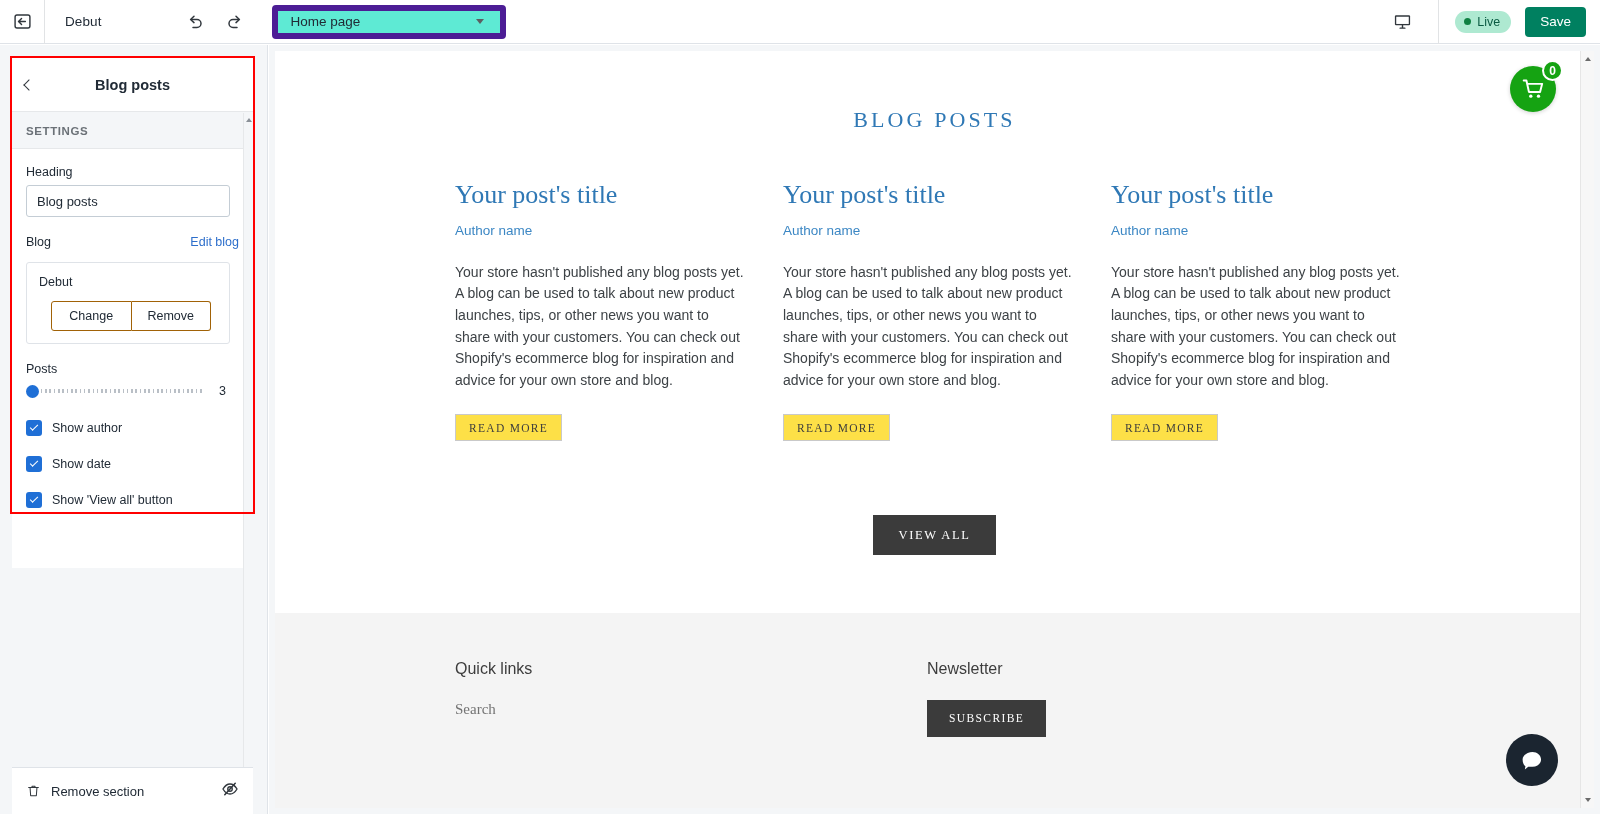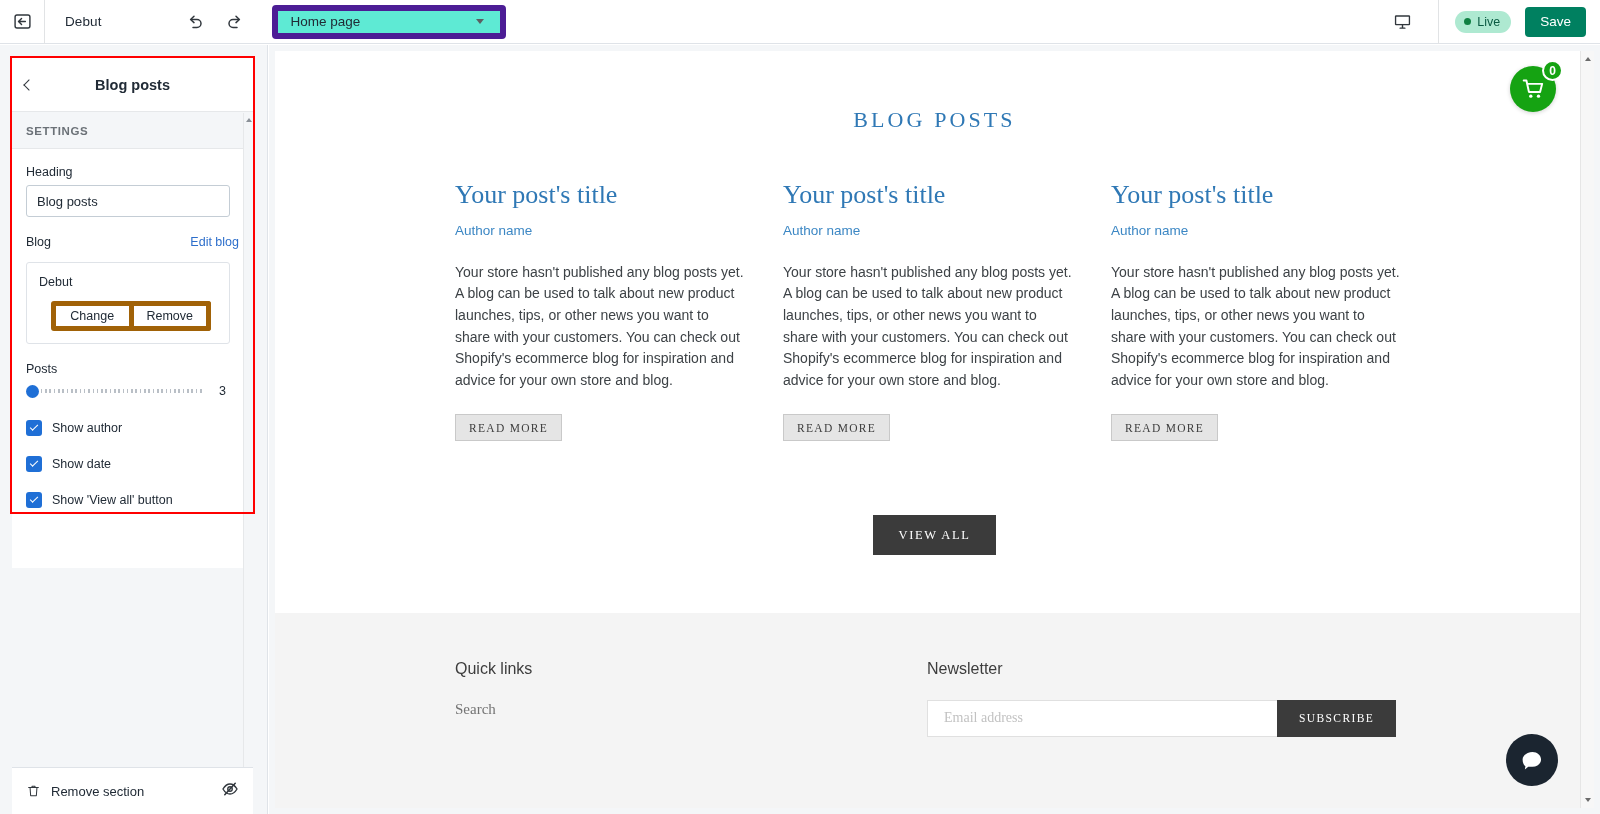--- a/index.html
+++ b/index.html
@@ -138,21 +138,21 @@
   .blog-card {
     margin-top: 7px;
     width: 204px;
     border: 1px solid #dfe3e8; border-radius: 3px;
     background: #fff; padding: 12px 12px 12px 12px;
   }
   .blog-card-name { font-size: 12.5px; color: #212b36; margin-bottom: 12px; }
   .btn-group { display: flex; width: 160px; margin-left: 12px; }
   .grp-btn {
     flex: 1; height: 30px;
-    border: 5px solid #a16207; background: #fff;
+    border: 1px solid #a16207; background: #fff;
     font-size: 12.5px; color: #212b36;
     font-family: inherit; cursor: pointer;
   }
   .grp-btn.left  { border-radius: 3px 0 0 3px; }
   .grp-btn.right { border-radius: 0 3px 3px 0; border-left: none; }
 
   .slider-wrap { display: flex; align-items: center; margin-top: 6px; }
   .slider-track {
     position: relative; width: 177px; height: 18px;
     display: flex; align-items: center;
@@ -282,21 +282,21 @@
   .post-author {
     font-size: 13.5px; color: #3c87c4;
     margin-top: 13px;
   }
   .post-body {
     font-size: 14px; color: #3d4246;
     line-height: 1.55; margin-top: 24px;
   }
   .read-more {
     display: inline-block; margin-top: 22px;
-    border: 1px solid #c9c9c9; background: #e5e5e5;
+    border: 1px solid #c9c9c9; background: #fde047;
     padding: 7px 13px 6px 13px;
     font-family: "Liberation Serif", serif;
     font-size: 11.5px; color: #3d3d3d;
     letter-spacing: 1.3px; cursor: pointer;
   }
   .view-all-wrap { text-align: center; margin-top: 74px; }
   .view-all {
     display: inline-block;
     background: #3b3b3b; color: #ffffff;
     border: none;
@@ -527,21 +527,20 @@
 
     <div class="pv-footer">
       <div>
         <div class="ft-heading">Quick links</div>
         <a class="ft-link">Search</a>
       </div>
 
       <div class="ft-newsletter">
         <div class="ft-heading">Newsletter</div>
         <div class="nl-row">
-          <input class="nl-input" type="text" placeholder="Email address" style="">
           <button class="nl-sub">SUBSCRIBE</button>
         </div>
       </div>
     </div>
 
     <div class="pv-scroll">
       <span class="pv-sc-arrow pv-arrow-up"></span>
       <span class="pv-sc-arrow pv-arrow-dn"></span>
     </div>
 

